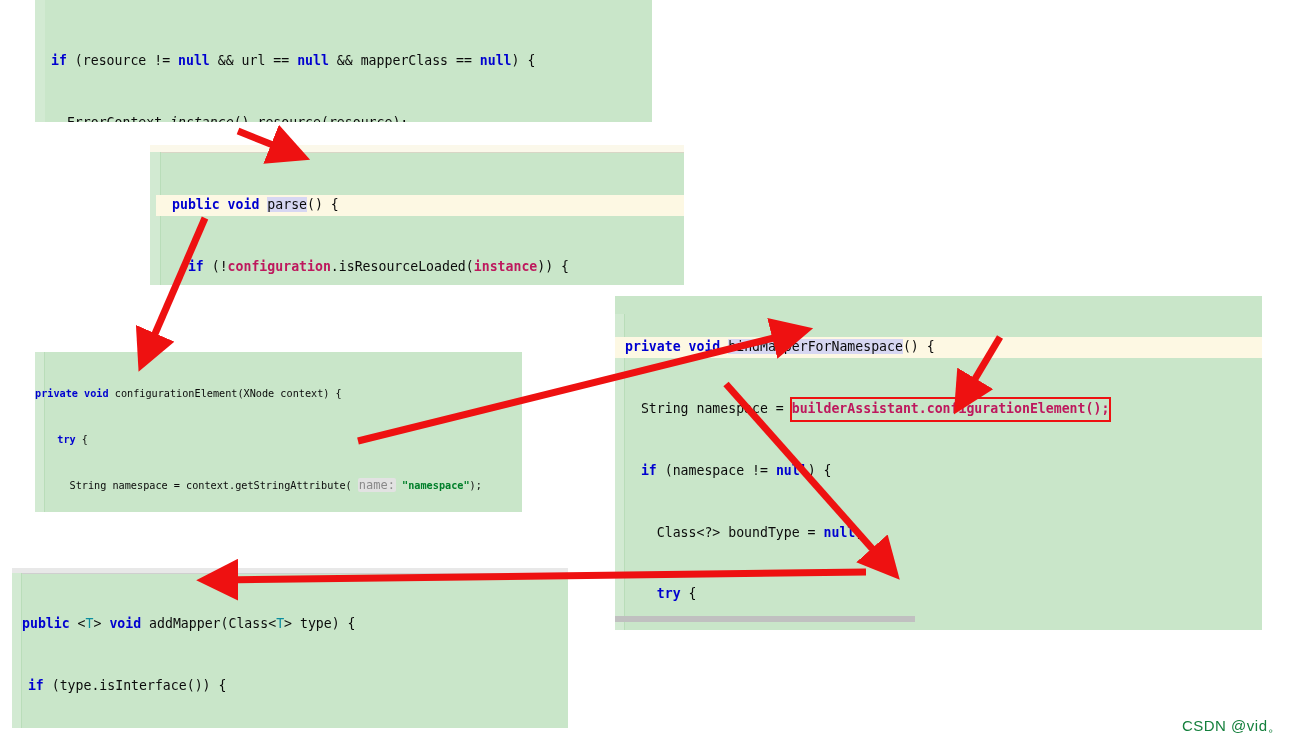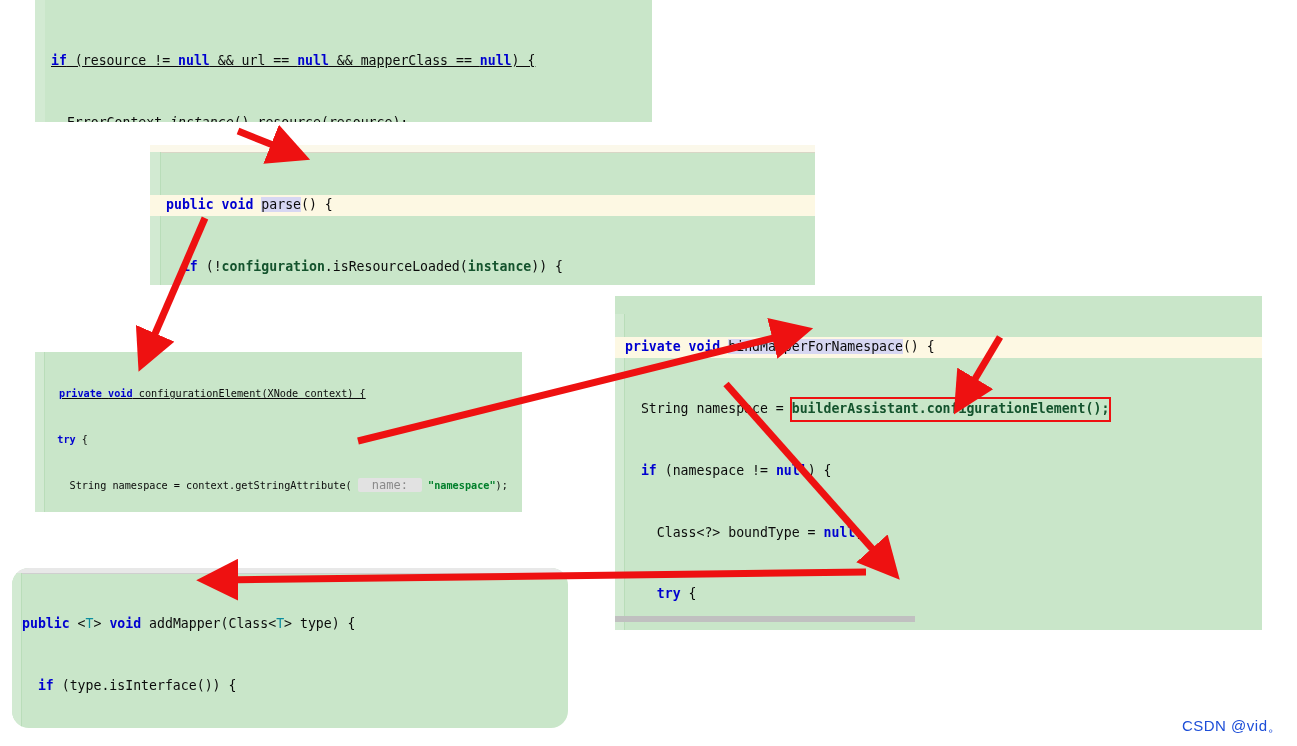--- a/index.html
+++ b/index.html
@@ -45,23 +45,23 @@
     position: relative;
     height: 20.6px;
     padding-left: 14px;
     white-space: pre;
   }
   .line.hl {
     background: #fdf8e3;
   }
   .kw      { color: #0000d0; font-weight: bold; }
   .str     { color: #007f2a; font-weight: bold; }
-  .fld     { color: #14532d; font-weight: bold; }
+  .fld     { color: #be185d; font-weight: bold; }
   .ital    { font-style: italic; }
-  .hint    { color: #8a8a8a; background: #e2e2e2; border-radius: 2px; padding: 0 14px; font-size: 12px;}
+  .hint    { color: #8a8a8a; background: #e2e2e2; border-radius: 2px; padding: 0 1px; font-size: 12px;}
   .gen     { color: #0b8d9e; }
   .selhl   { background: #d7d7f2; }
   .boxred {
     outline: 2px solid #ee1111;
     outline-offset: 0px;
   }
   .tabstrip {
     position: absolute;
     left: 0; right: 0; top: 0;
     height: 7px;
@@ -76,21 +76,21 @@
   }
   .hscroll > i {
     display: block;
     height: 6px;
     background: #c4c4c4;
   }
   .watermark {
     position: absolute;
     right: 14px;
     bottom: 10px;
-    color: #1d4ed8;
+    color: #15803d;
     font-family: "Liberation Sans", sans-serif;
     font-size: 15px;
     letter-spacing: .5px;
   }
   svg.arrows {
     position: absolute;
     left: 0; top: 0;
     width: 1297px;
     height: 746px;
     pointer-events: none;
@@ -98,45 +98,45 @@
 </style>
 </head>
 <body>
 
 <div class="stage">
 
   <div class="panel" style="left:35px; top:0px; width:617px; height:122px;">
     <div class="gutter" style="left:0px;width:10px;background:#d2ead2;"></div>
     <div class="gutter" style="left:10px;width:22px;background:#c9e6c9;border-right:none;"></div>
     <div class="code" style="padding-top:10px;">
-      <div class="line" style="padding-left:16px;text-decoration:underline;"><span class="kw">if</span> (resource != <span class="kw">null</span> &amp;&amp; url == <span class="kw">null</span> &amp;&amp; mapperClass == <span class="kw">null</span>) {</div>
+      <div class="line" style="padding-left:16px;"><span class="kw">if</span> (resource != <span class="kw">null</span> &amp;&amp; url == <span class="kw">null</span> &amp;&amp; mapperClass == <span class="kw">null</span>) {</div>
       <div class="line" style="padding-left:16px;">  ErrorContext.<span class="ital">instance</span>().resource(resource);</div>
       
       
       
     </div>
   </div>
 
-  <div class="panel" style="left:150px; top:145px; width:665px; height:140px;">
+  <div class="panel" style="left:150px; top:145px; width:534px; height:140px;padding-left:6px;">
     <div class="tabstrip"></div>
     <div class="gutter" style="top:7px;left:0;width:10px;"></div>
     <div class="code" style="padding-top:9px;">
       <div class="line hl" style="padding-left:16px;"><span class="kw">public</span> <span class="kw">void</span> <span class="selhl">parse</span>() {</div>
       <div class="line" style="padding-left:16px;">  <span class="kw">if</span> (!<span class="fld">configuration</span>.isResourceLoaded(<span class="fld">instance</span>)) {</div>
       
       
       
       
     </div>
   </div>
 
   <div class="panel" style="left:35px; top:352px; width:487px; height:160px;">
     <div class="gutter" style="left:0;width:9px;"></div>
     <div class="code" style="font-size:10.2px; line-height:15.2px; padding-top:4px;">
-      <div class="line" style="height:15.2px;padding-left:24px;text-decoration:underline;"><span class="kw">private</span> <span class="kw">void</span> configurationElement(XNode context) {</div>
+      <div class="line" style="height:15.2px;padding-left:0;"><span class="kw">private</span> <span class="kw">void</span> configurationElement(XNode context) {</div>
       <div class="line" style="height:15.2px;padding-left:10px;">  <span class="kw">try</span> {</div>
       <div class="line" style="height:15.2px;padding-left:10px;">    String namespace = context.getStringAttribute( <span class="hint">name:</span> <span class="str">"namespace"</span>);</div>
       
       
       
       
       
       
       
       
@@ -165,26 +165,26 @@
       
       
       
       
     </div>
     <div class="hscroll" style="bottom:8px;background:transparent;">
       <i style="width:300px;background:#c0c0c0;"></i>
     </div>
   </div>
 
-  <div class="panel" style="left:12px; top:568px; width:556px; height:160px;border-radius:17px;">
+  <div class="panel" style="left:12px; top:568px; width:556px; height:160px;">
     <div class="tabstrip" style="height:5px;background:#e8e8e8;border-bottom:1px solid #cfcfcf;"></div>
     <div class="gutter" style="top:5px;left:0;width:9px;"></div>
     <div class="code" style="padding-top:5px;">
       <div class="line" style="padding-left:10px;"><span class="kw">public</span> &lt;<span class="gen">T</span>&gt; <span class="kw">void</span> addMapper(Class&lt;<span class="gen">T</span>&gt; type) {</div>
-      <div class="line" style="padding-left:10px;">  <span class="kw">if</span> (type.isInterface()) {</div>
+      <div class="line" style="padding-left:0;">  <span class="kw">if</span> (type.isInterface()) {</div>
       
       
       
       
       
       
       
     </div>
   </div>
 

